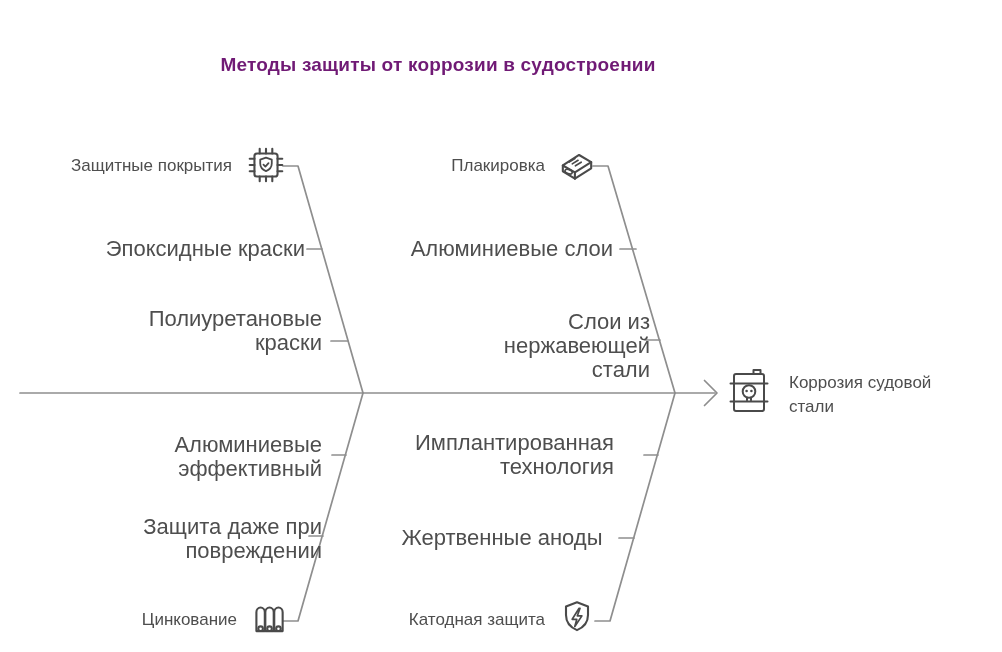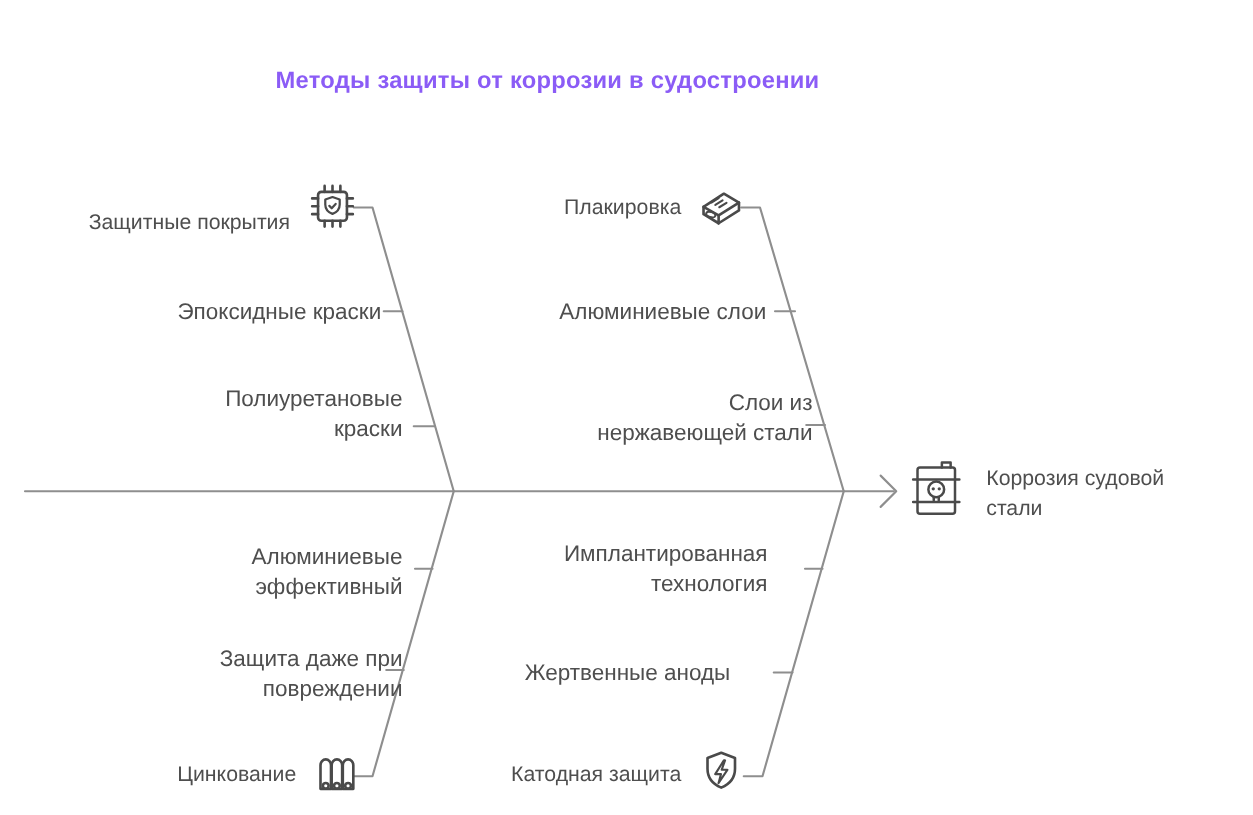--- a/index.html
+++ b/index.html
@@ -3,24 +3,24 @@
 <meta charset="utf-8">
 <style>
   html,body{margin:0;padding:0;background:#ffffff;}
   #stage{
     position:relative;width:1002px;height:652px;background:#ffffff;overflow:hidden;
     font-family:"Liberation Sans","DejaVu Sans",sans-serif;color:#4e4e4e;
   }
   .abs{position:absolute;}
   #title{
     top:54px;left:0;width:876px;text-align:center;
-    font-size:19px;font-weight:bold;color:#8b5cf6;letter-spacing:.2px;
+    font-size:19px;font-weight:bold;color:#701a75;letter-spacing:.2px;
   }
   .flabel{font-size:17px;line-height:24px;white-space:pre-line;}
-  .fchild{font-size:18px;line-height:24px;white-space:pre-line;}
+  .fchild{font-size:22px;line-height:24px;white-space:pre-line;}
   .ra{text-align:right;}
   .icon{display:block;}
   .icon svg{display:block;}
   #lines{top:0;left:0;}
 </style>
 </head>
 <body>
 
 <div id="stage">
 
@@ -31,21 +31,21 @@
       <path d="M283 166h15l65 227"></path>
       <path d="M283 621h15l65-228"></path>
       <path d="M593 166h15l67 227"></path>
       <path d="M595 621h15l65-228"></path>
       <path d="M307 249h15 M331 341h17 M332 455h14 M309 536h14 M620 249h16 M645 340h15 M644 455h14 M619 538h15"></path>
     </g>
   </svg>
 
   <div id="title" class="abs">Методы защиты от коррозии в судостроении</div>
 
-  <div class="abs flabel ra" style="left:12px;width:220px;top:166px;">Защитные покрытия</div>
+  <div class="abs flabel ra" style="left:12px;width:220px;top:154px;">Защитные покрытия</div>
   <span class="abs icon" style="left:245px;top:144px;">
     <svg width="42" height="42" viewBox="0 0 40 40">
       <g fill="none" stroke="#4a4a4a" stroke-width="2" stroke-linecap="round" stroke-linejoin="round">
         <rect x="9" y="9" width="22" height="22" rx="2.5"></rect>
         <path d="M14 9V4.5M20 9V4.5M26 9V4.5M14 31v4.5M20 31v4.5M26 31v4.5M9 14H4.5M9 20H4.5M9 26H4.5M31 14h4.5M31 20h4.5M31 26h4.5"></path>
       </g>
       <g fill="none" stroke="#4a4a4a" stroke-width="1.7" stroke-linecap="round" stroke-linejoin="round">
         <path d="M20 13l5.5 1.9v3.7c0 3.6-2.2 5.9-5.5 7.2-3.3-1.3-5.5-3.6-5.5-7.2v-3.7z"></path>
         <path d="M17.6 19.7l1.8 1.8 3-3.3"></path>
       </g>

